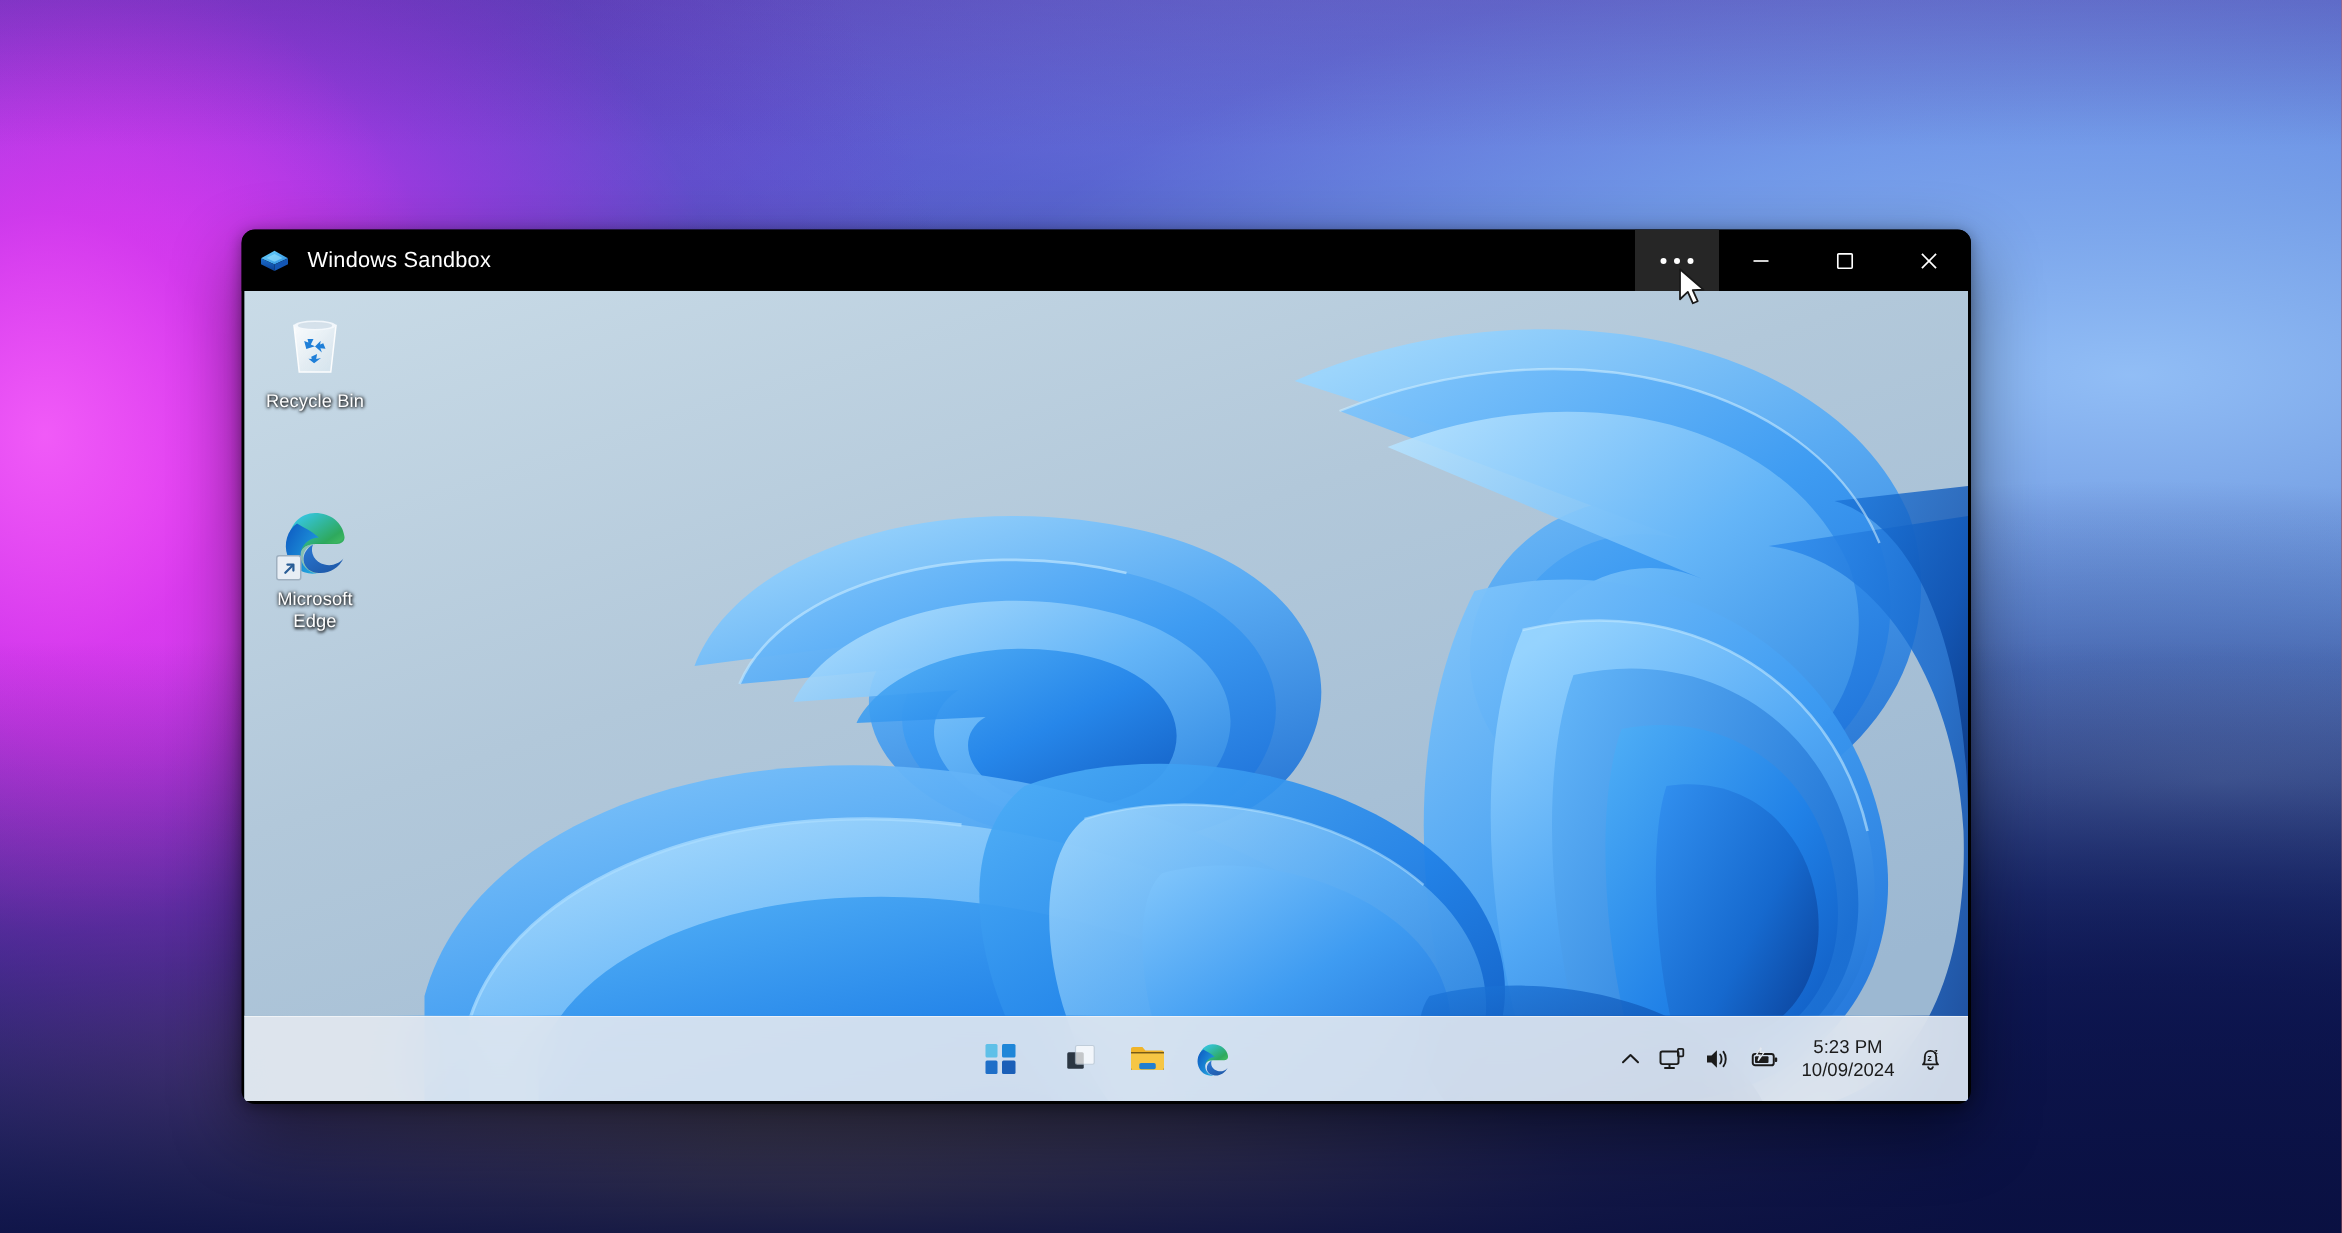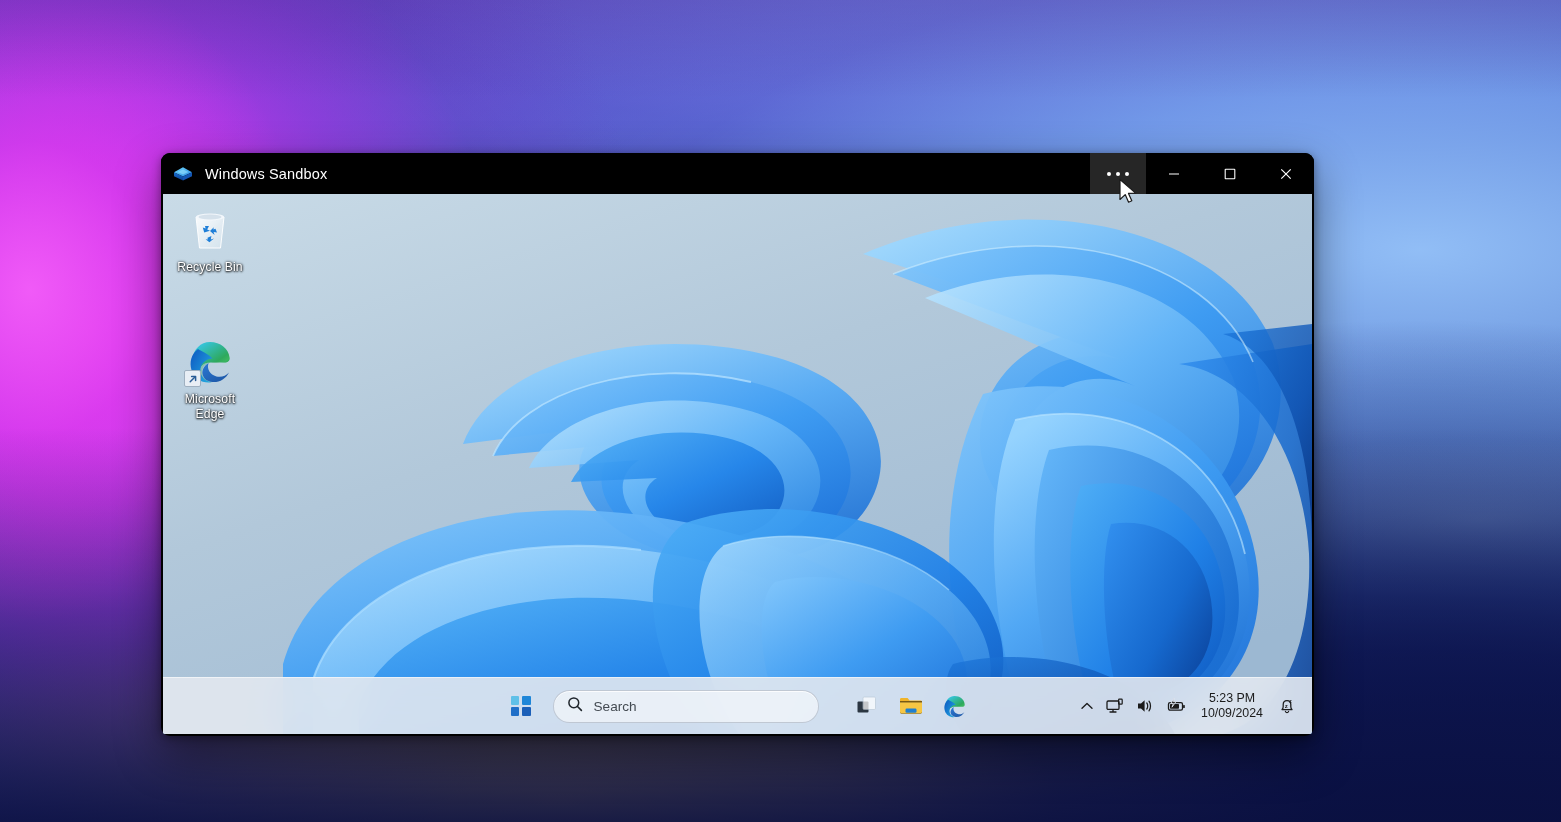--- a/index.html
+++ b/index.html
@@ -467,29 +467,20 @@
 
           <div class="tb-btn" id="start-btn">
             <span class="win-logo">
               <span style="background:#5fc0e8"></span>
               <span style="background:#1f86d8"></span>
               <span style="background:#1f6fc8"></span>
               <span style="background:#1b5fb8"></span>
             </span>
           </div>
 
-          <div id="search-pill">
-            <span>
-              <svg width="16" height="16" viewBox="0 0 16 16">
-                <circle cx="6.8" cy="6.8" r="4.9" fill="none" stroke="#20262c" stroke-width="1.5"></circle>
-                <line x1="10.5" y1="10.5" x2="14.4" y2="14.4" stroke="#20262c" stroke-width="1.6" stroke-linecap="round"></line>
-              </svg>
-            </span>
-            <span class="ph">Search</span>
-          </div>
 
           <div class="tb-btn">
             <svg width="24" height="24" viewBox="0 0 24 24">
               <rect x="2.5" y="7.5" width="11" height="11" rx="1" fill="#2b3642"></rect>
               <rect x="8" y="3" width="12.5" height="12.5" rx="1.2" fill="#ffffff" opacity="0.72" stroke="#b9c6d2" stroke-width="0.8"></rect>
             </svg>
           </div>
 
           <div class="tb-btn">
             <svg width="26" height="26" viewBox="0 0 26 26">

